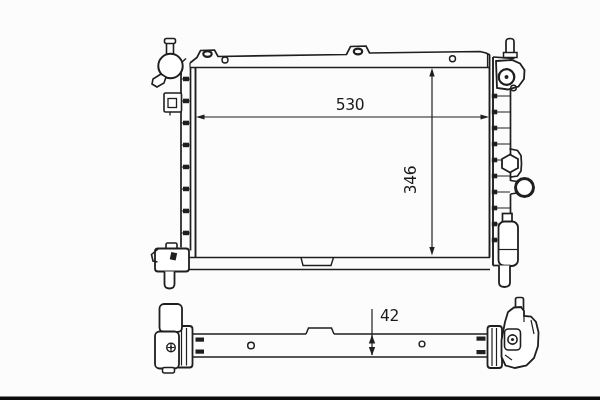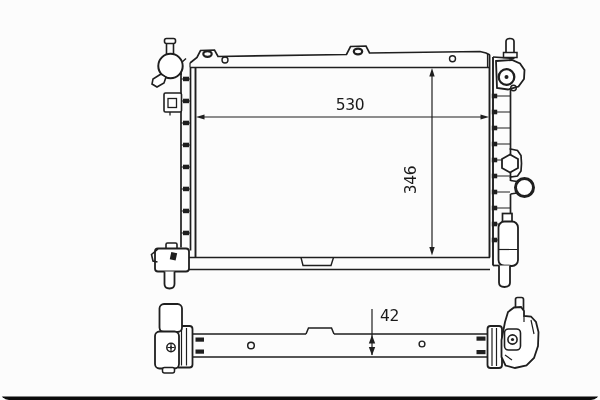--- a/index.html
+++ b/index.html
@@ -2,21 +2,20 @@
 <html><head>
 <meta charset="utf-8">
 <style>
   html,body{margin:0;padding:0;background:#fcfcfc;}
   .canvas{
     position:relative;
     width:600px;height:400px;
     background:#fcfcfc;
     overflow:hidden;
     font-family:"DejaVu Sans","Liberation Sans",sans-serif;
-    border-radius:9px;
   }
   svg{display:block;}
   .ln{stroke:#1f1f1f;fill:none;}
   .fw{fill:#ffffff;stroke:#1f1f1f;}
   .fk{fill:#1f1f1f;stroke:none;}
   .dim-text{
     font-family:"DejaVu Sans","Liberation Sans",sans-serif;
     font-size:15.5px;
     fill:#1a1a1a;
     letter-spacing:-0.3px;

